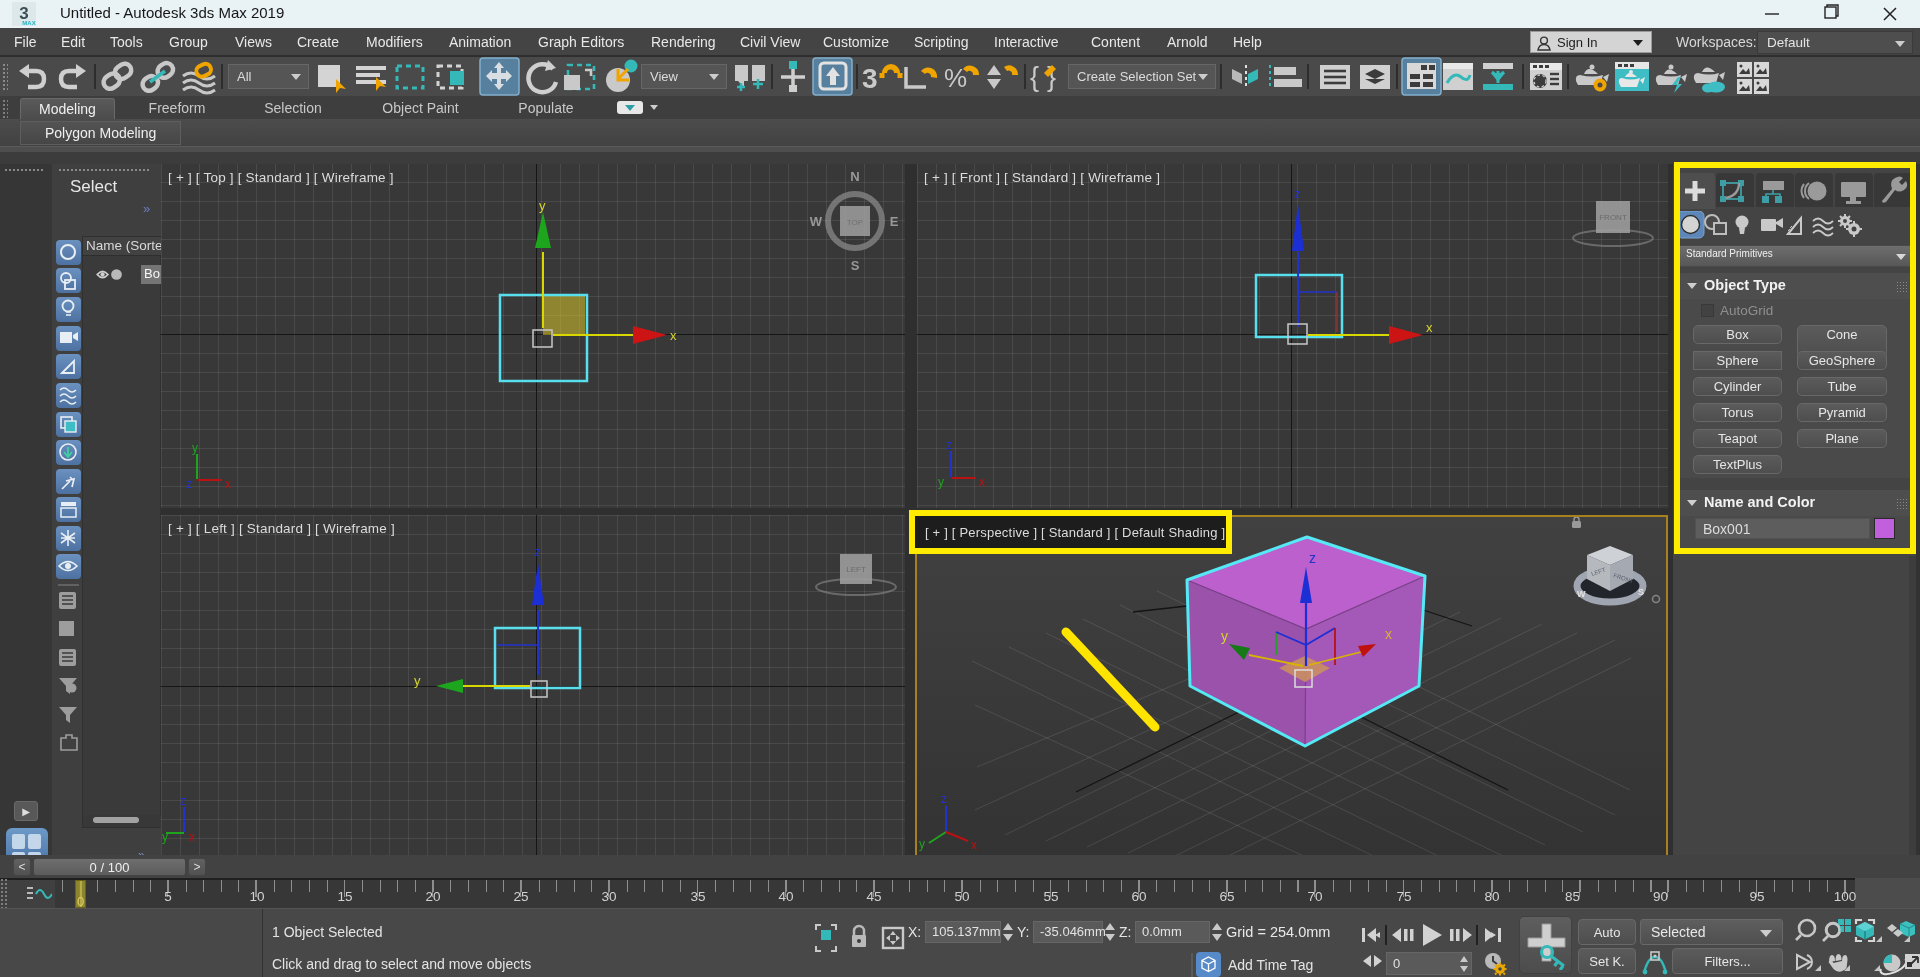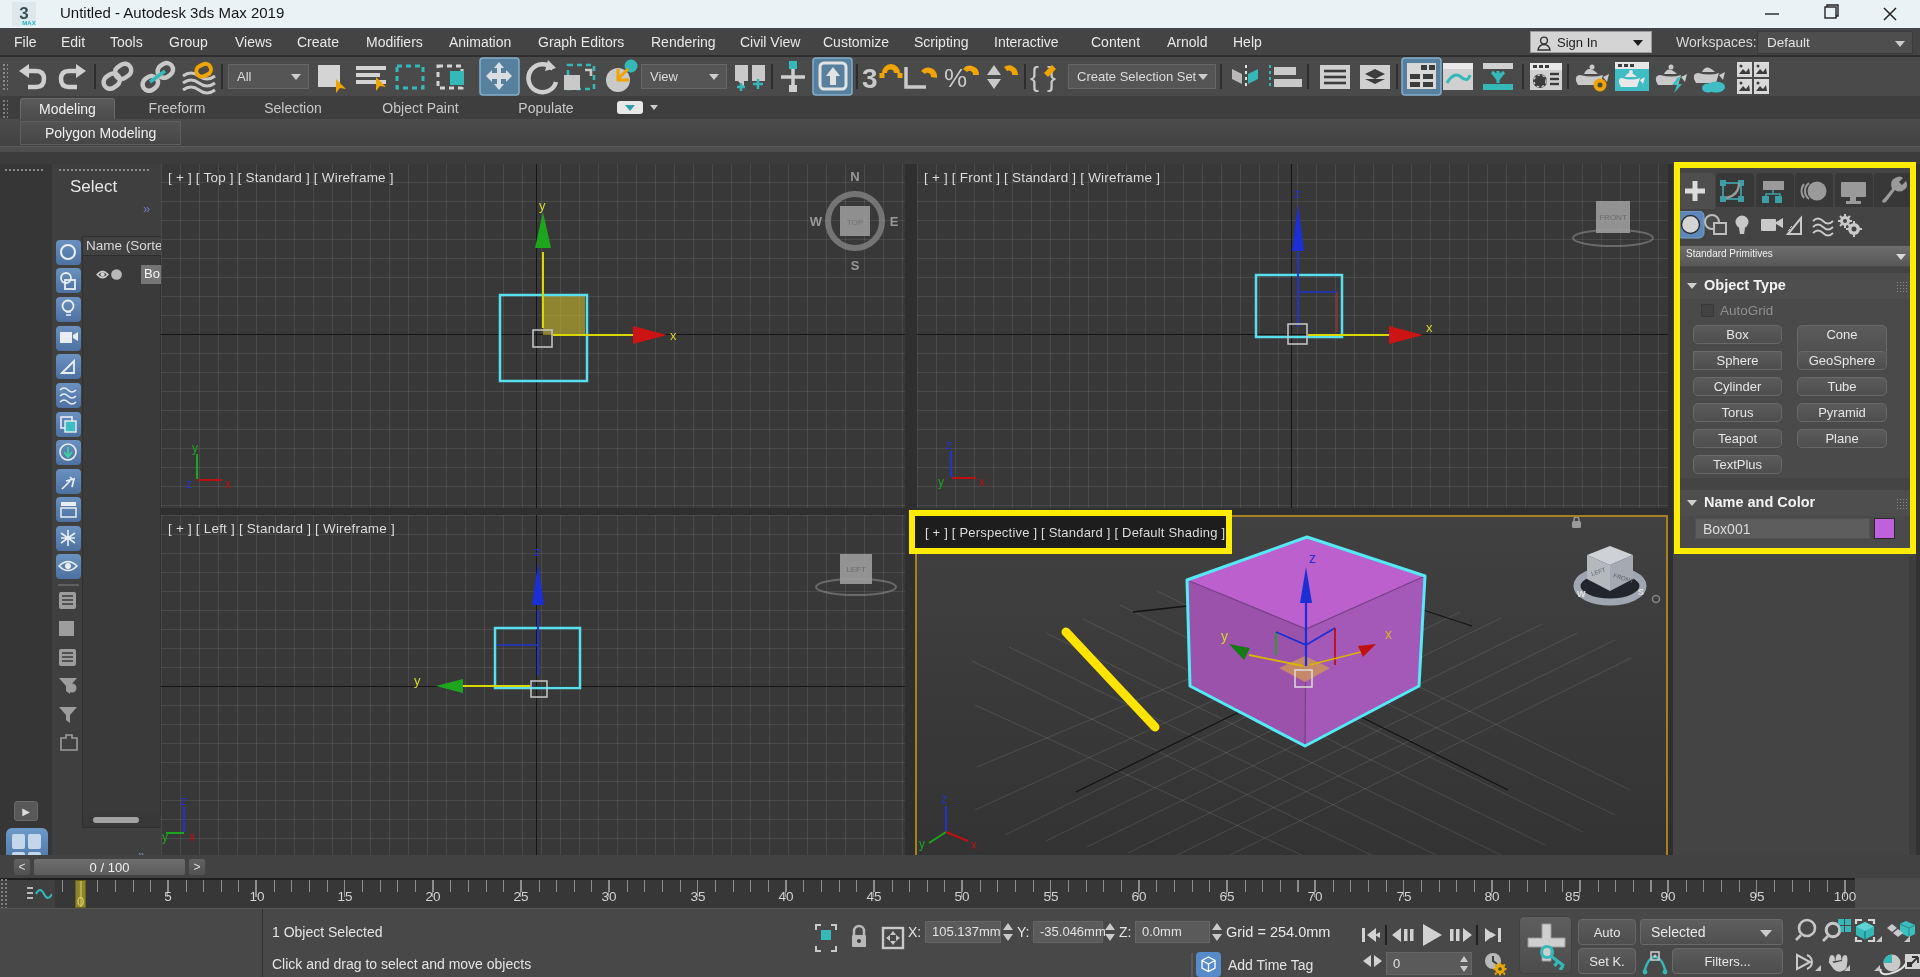--- a/index.html
+++ b/index.html
@@ -701,21 +701,21 @@
         <span class="abs" style="left:771px;top:0;width:30px;text-align:center">40</span>
         <span class="abs" style="left:859px;top:0;width:30px;text-align:center">45</span>
         <span class="abs" style="left:947px;top:0;width:30px;text-align:center">50</span>
         <span class="abs" style="left:1036px;top:0;width:30px;text-align:center">55</span>
         <span class="abs" style="left:1124px;top:0;width:30px;text-align:center">60</span>
         <span class="abs" style="left:1212px;top:0;width:30px;text-align:center">65</span>
         <span class="abs" style="left:1300px;top:0;width:30px;text-align:center">70</span>
         <span class="abs" style="left:1389px;top:0;width:30px;text-align:center">75</span>
         <span class="abs" style="left:1477px;top:0;width:30px;text-align:center">80</span>
         <span class="abs" style="left:1565px;top:0;width:30px;text-align:left">85</span>
-        <span class="abs" style="left:1653px;top:0;width:30px;text-align:center">90</span>
+        <span class="abs" style="left:1653px;top:0;width:30px;">90</span>
         <span class="abs" style="left:1742px;top:0;width:30px;text-align:center">95</span>
         <span class="abs" style="left:1830px;top:0;width:30px;text-align:center">100</span>
       </div>
   <div class="abs" style="left:75px;top:2px;width:11px;height:28px;background:rgba(148,140,44,0.92);border:1px solid #6a6418">
     <div class="abs" style="left:4px;top:0;width:2px;height:26px;background:#b5ac4a"></div>
     <div class="abs" style="left:-1px;top:13px;width:11px;text-align:center;color:#e2d068;font-size:13px">0</div>
   </div>
   <div class="abs" style="left:0px;top:0px;width:8px;height:30px;background-image:radial-gradient(#7e7e7e 1px,transparent 1px);background-size:4px 4px"></div>
 </div>
 <div id="statusbar" class="abs">

